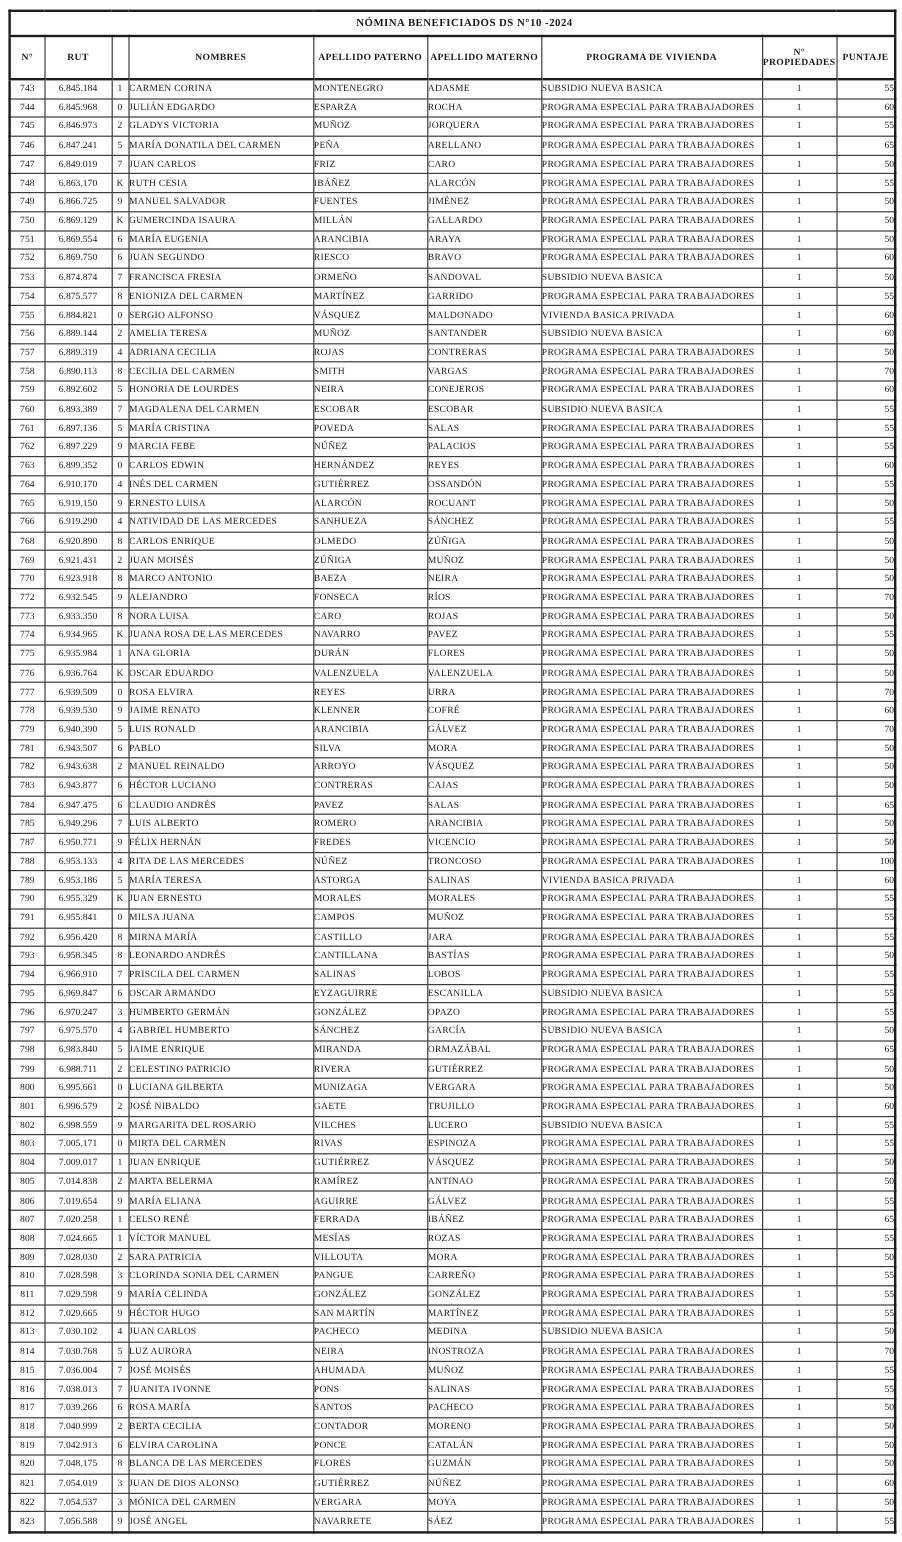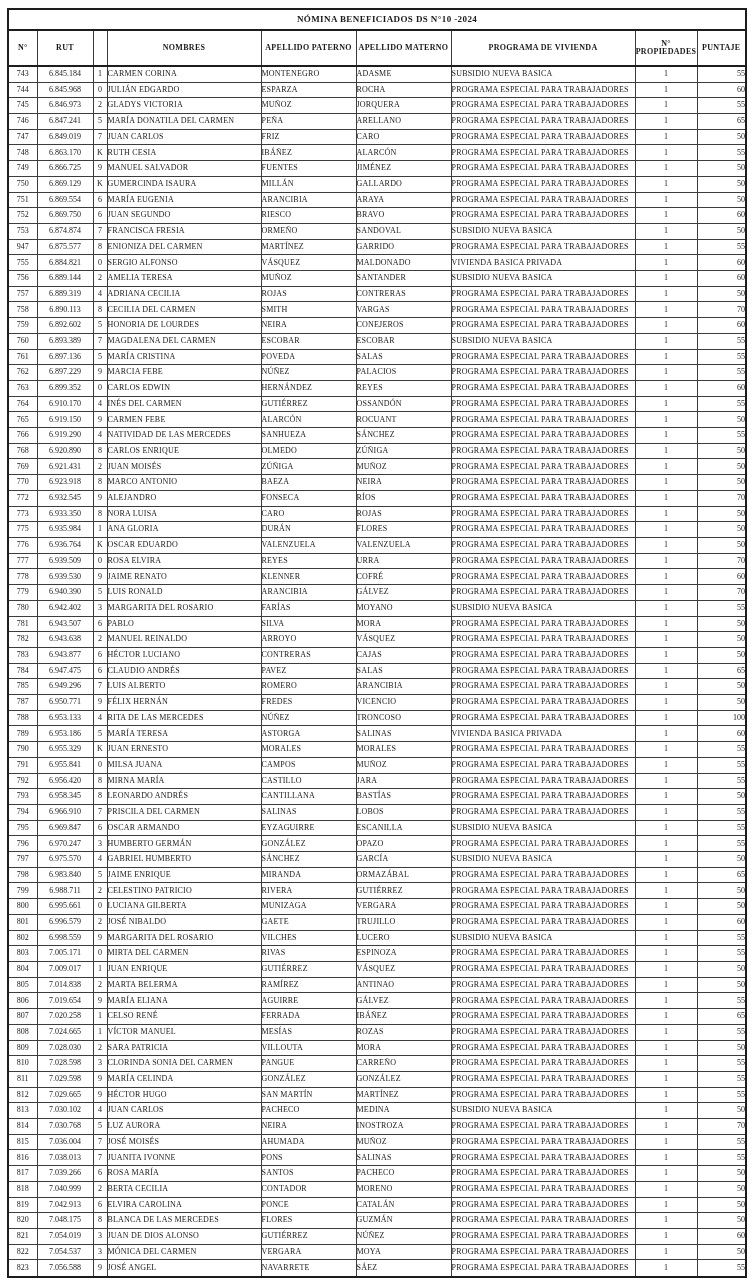--- a/index.html
+++ b/index.html
@@ -213,21 +213,21 @@
           <td class="c-rut">6.874.874</td>
           <td class="c-dv">7</td>
           <td class="c-text">FRANCISCA FRESIA</td>
           <td class="c-text">ORMEÑO</td>
           <td class="c-text">SANDOVAL</td>
           <td class="c-text">SUBSIDIO NUEVA BASICA</td>
           <td class="c-prop">1</td>
           <td class="c-punt">50</td>
         </tr>
         <tr class="data-row">
-          <td class="c-num">947</td>
+          <td class="c-num">754</td>
           <td class="c-rut">6.875.577</td>
           <td class="c-dv">8</td>
           <td class="c-text">ENIONIZA DEL CARMEN</td>
           <td class="c-text">MARTÍNEZ</td>
           <td class="c-text">GARRIDO</td>
           <td class="c-text">PROGRAMA ESPECIAL PARA TRABAJADORES</td>
           <td class="c-prop">1</td>
           <td class="c-punt">55</td>
         </tr>
         <tr class="data-row">
@@ -337,21 +337,21 @@
           <td class="c-text">GUTIÉRREZ</td>
           <td class="c-text">OSSANDÓN</td>
           <td class="c-text">PROGRAMA ESPECIAL PARA TRABAJADORES</td>
           <td class="c-prop">1</td>
           <td class="c-punt">55</td>
         </tr>
         <tr class="data-row">
           <td class="c-num">765</td>
           <td class="c-rut">6.919.150</td>
           <td class="c-dv">9</td>
-          <td class="c-text">CARMEN FEBE</td>
+          <td class="c-text">ERNESTO LUISA</td>
           <td class="c-text">ALARCÓN</td>
           <td class="c-text">ROCUANT</td>
           <td class="c-text">PROGRAMA ESPECIAL PARA TRABAJADORES</td>
           <td class="c-prop">1</td>
           <td class="c-punt">50</td>
         </tr>
         <tr class="data-row">
           <td class="c-num">766</td>
           <td class="c-rut">6.919.290</td>
           <td class="c-dv">4</td>
@@ -411,20 +411,31 @@
           <td class="c-rut">6.933.350</td>
           <td class="c-dv">8</td>
           <td class="c-text">NORA LUISA</td>
           <td class="c-text">CARO</td>
           <td class="c-text">ROJAS</td>
           <td class="c-text">PROGRAMA ESPECIAL PARA TRABAJADORES</td>
           <td class="c-prop">1</td>
           <td class="c-punt">50</td>
         </tr>
         <tr class="data-row">
+          <td class="c-num">774</td>
+          <td class="c-rut">6.934.965</td>
+          <td class="c-dv">K</td>
+          <td class="c-text">JUANA ROSA DE LAS MERCEDES</td>
+          <td class="c-text">NAVARRO</td>
+          <td class="c-text">PAVEZ</td>
+          <td class="c-text">PROGRAMA ESPECIAL PARA TRABAJADORES</td>
+          <td class="c-prop">1</td>
+          <td class="c-punt">55</td>
+        </tr>
+        <tr class="data-row">
           <td class="c-num">775</td>
           <td class="c-rut">6.935.984</td>
           <td class="c-dv">1</td>
           <td class="c-text">ANA GLORIA</td>
           <td class="c-text">DURÁN</td>
           <td class="c-text">FLORES</td>
           <td class="c-text">PROGRAMA ESPECIAL PARA TRABAJADORES</td>
           <td class="c-prop">1</td>
           <td class="c-punt">50</td>
         </tr>
@@ -464,31 +475,20 @@
         <tr class="data-row">
           <td class="c-num">779</td>
           <td class="c-rut">6.940.390</td>
           <td class="c-dv">5</td>
           <td class="c-text">LUIS RONALD</td>
           <td class="c-text">ARANCIBIA</td>
           <td class="c-text">GÁLVEZ</td>
           <td class="c-text">PROGRAMA ESPECIAL PARA TRABAJADORES</td>
           <td class="c-prop">1</td>
           <td class="c-punt">70</td>
-        </tr>
-        <tr class="data-row">
-          <td class="c-num">780</td>
-          <td class="c-rut">6.942.402</td>
-          <td class="c-dv">3</td>
-          <td class="c-text">MARGARITA DEL ROSARIO</td>
-          <td class="c-text">FARÍAS</td>
-          <td class="c-text">MOYANO</td>
-          <td class="c-text">SUBSIDIO NUEVA BASICA</td>
-          <td class="c-prop">1</td>
-          <td class="c-punt">55</td>
         </tr>
         <tr class="data-row">
           <td class="c-num">781</td>
           <td class="c-rut">6.943.507</td>
           <td class="c-dv">6</td>
           <td class="c-text">PABLO</td>
           <td class="c-text">SILVA</td>
           <td class="c-text">MORA</td>
           <td class="c-text">PROGRAMA ESPECIAL PARA TRABAJADORES</td>
           <td class="c-prop">1</td>

